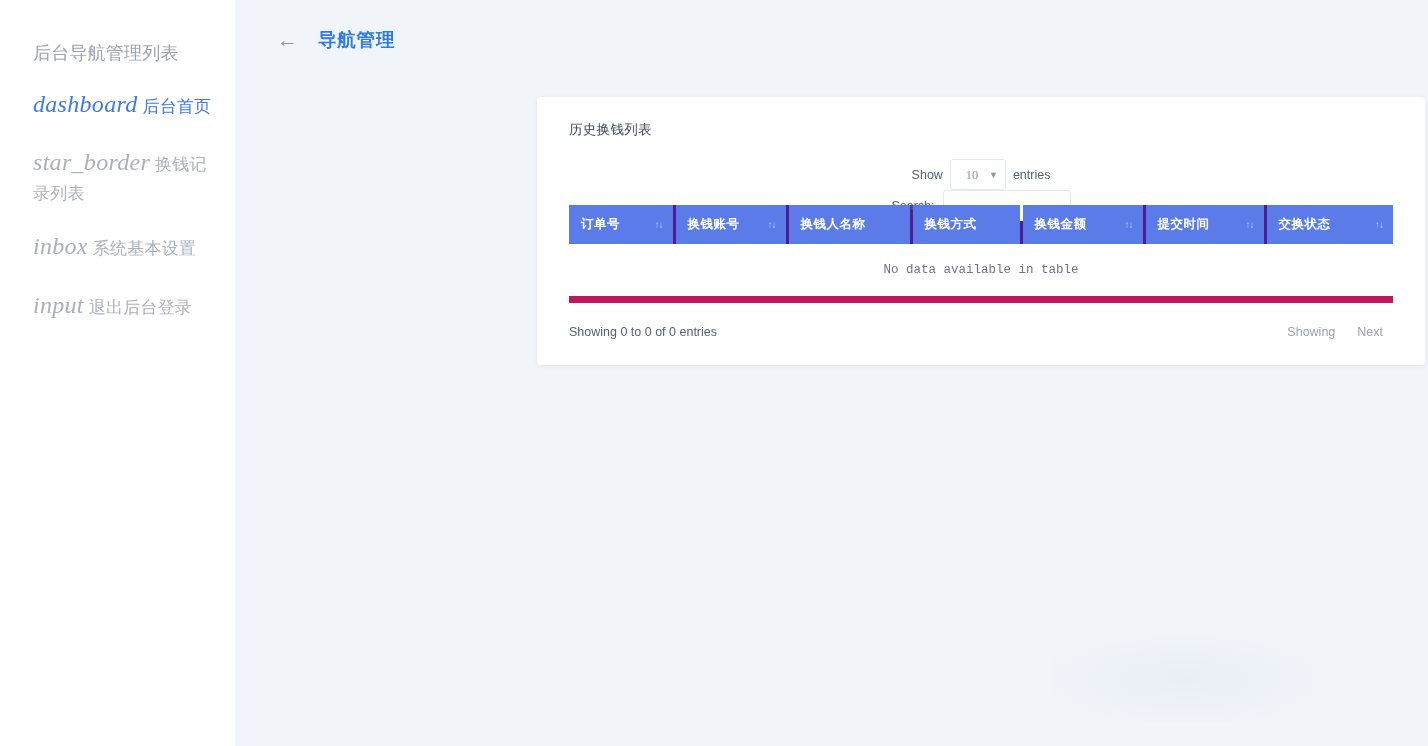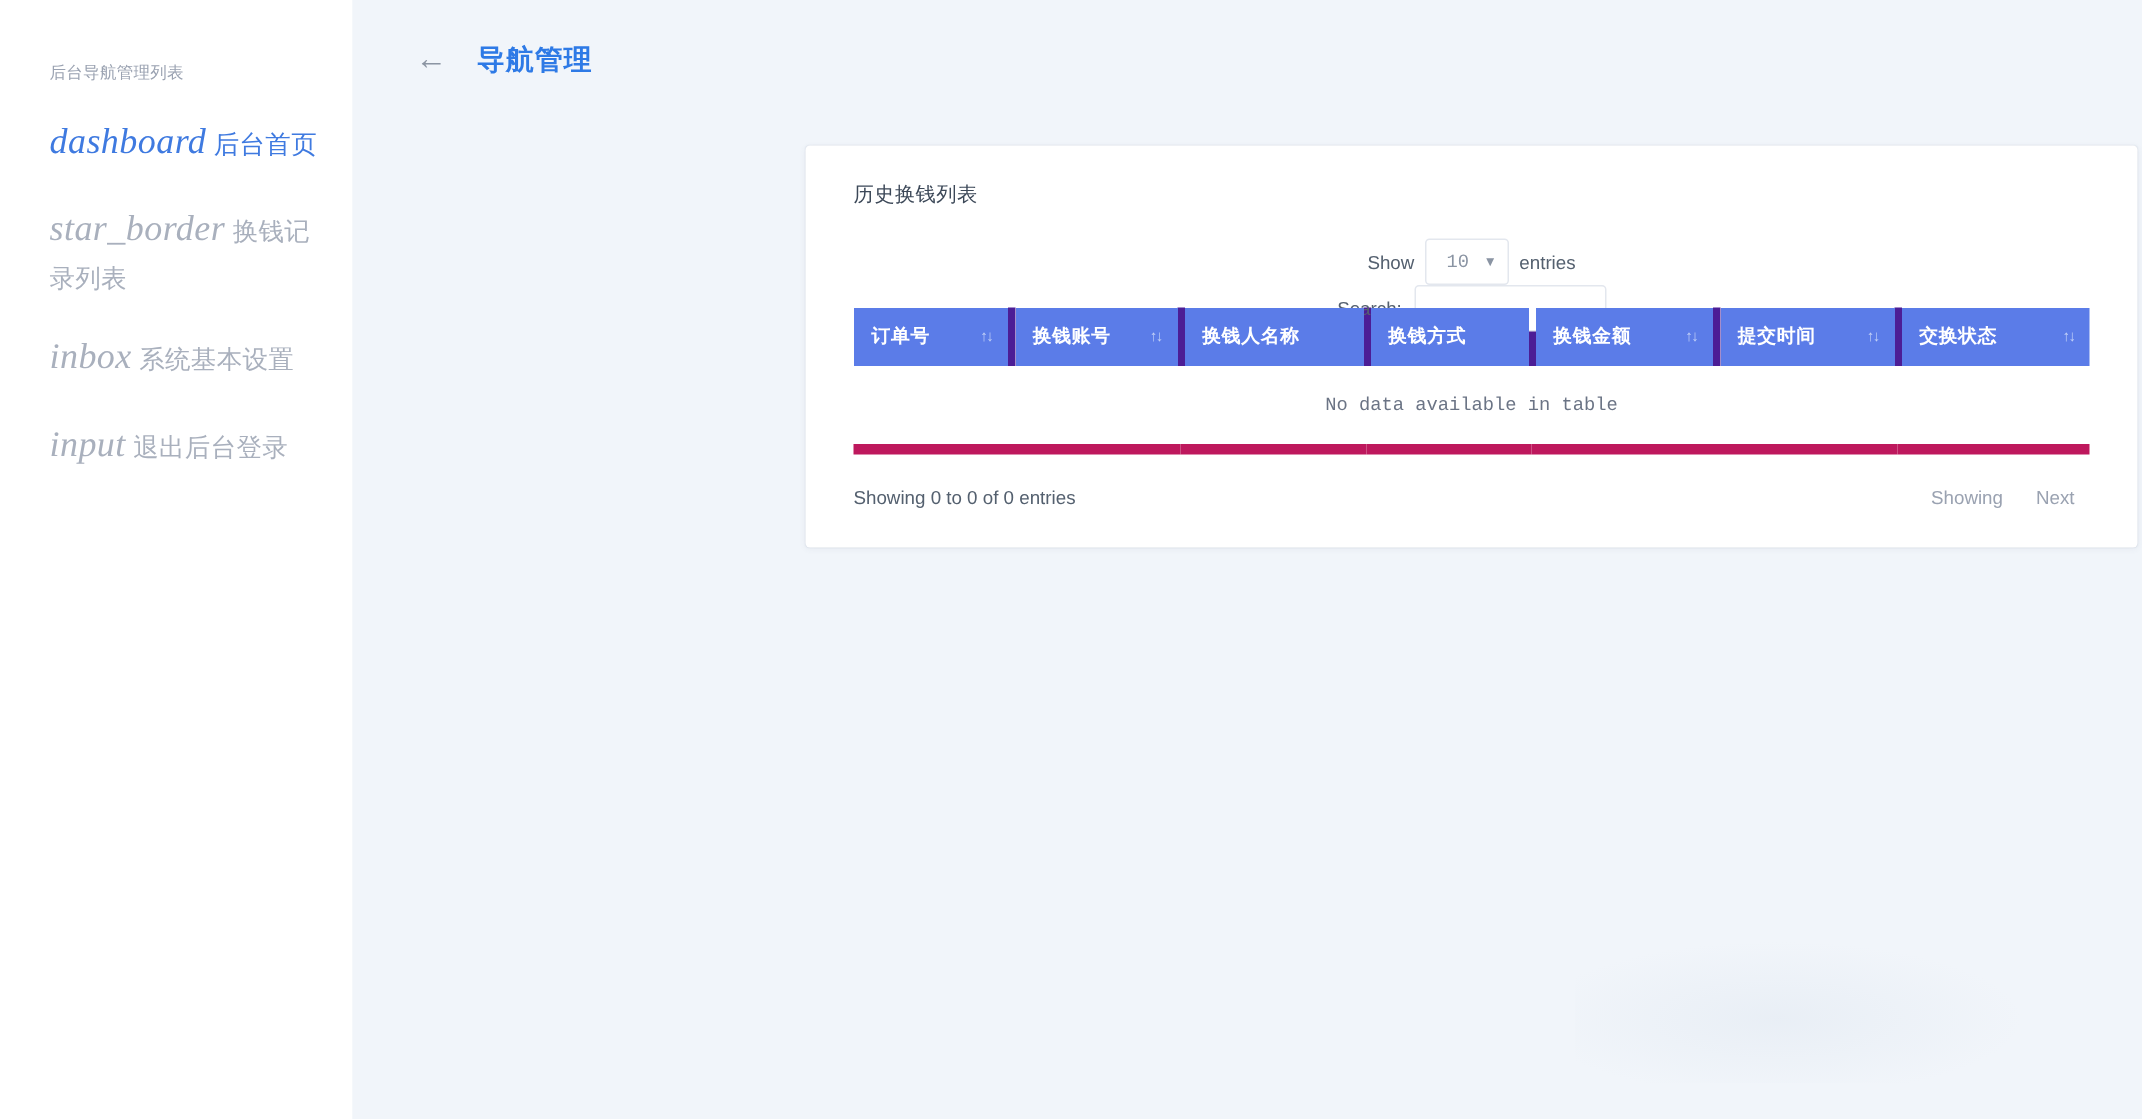--- a/index.html
+++ b/index.html
@@ -22,21 +22,21 @@
   
   .sidebar {
     width: 235px;
     min-width: 235px;
     height: 746px;
     background: #ffffff;
     padding: 0;
     position: relative;
   }
   .sidebar-title {
-    font-size: 11px;
+    font-size: 18px;
     color: #9aa2b1;
     padding: 43px 0 0 33px;
     letter-spacing: .2px;
     line-height: 1.2;
   }
   .nav-list { margin: 0; padding: 0; list-style: none; }
   .nav-item {
     padding: 0 14px 0 33px;
     margin-top: 21px;
     line-height: 1.55;
@@ -129,21 +129,21 @@
   }
   .length-ctl { display: flex; align-items: center; font-size: 12.5px; color: #54606f; }
   .length-ctl .lbl { color: #54606f; }
   .select-wrap { position: relative; margin: 0 7px; }
   select.page-len {
     appearance: none; -webkit-appearance: none; -moz-appearance: none;
     width: 56px; height: 31px;
     border: 1px solid #e3e7ee;
     border-radius: 3px;
     background: #fff;
-    font-family: Liberation Mono, monospace;
+    font-family: Liberation Serif, serif;
     font-size: 12.5px;
     color: #8a94a3;
     text-align: center;
     padding: 0 18px 0 6px;
     cursor: pointer;
     outline: none;
   }
   .select-chev {
     position: absolute;
     right: 8px; top: 50%;
@@ -173,21 +173,21 @@
     border-collapse: collapse;
     table-layout: fixed;
   }
   table.data-table thead th {
     background: #5b7ce8;
     color: #ffffff;
     font-size: 12.5px;
     font-weight: bold;
     text-align: left;
     padding: 11px 12px;
-    border-right: 5px solid #4c1d95;
+    border-right: 3px solid #4c1d95;
     height: 38px;
     letter-spacing: .5px;
     position: relative;
     cursor: pointer;
     white-space: nowrap;
     overflow: hidden;
   }
   table.data-table thead th:last-child { border-right: none; }
   .sort-ico {
     position: absolute;

